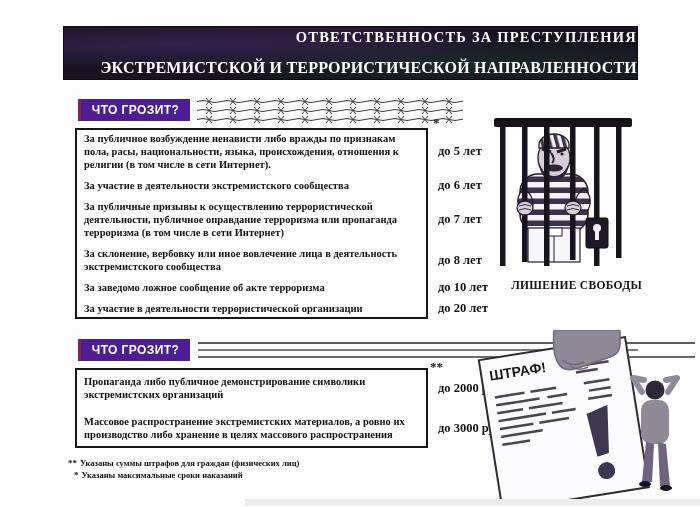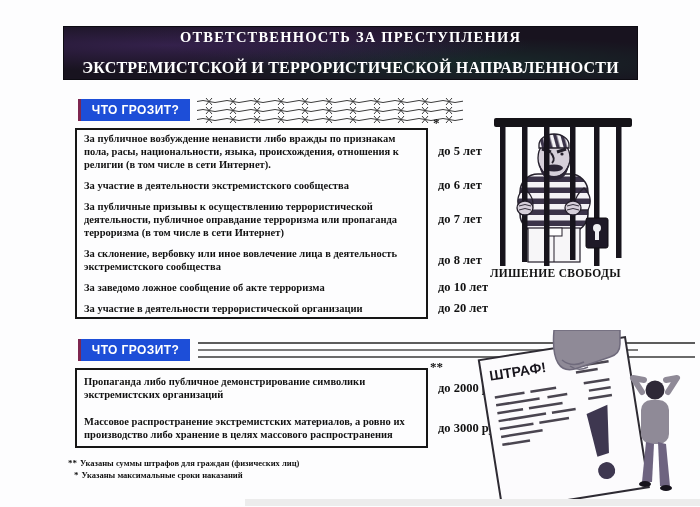--- a/index.html
+++ b/index.html
@@ -11,47 +11,48 @@
   .banner{
     position:absolute;left:64px;top:27px;width:573px;height:52px;
     background:#18131f;
     background-image:
       radial-gradient(ellipse at 18% 35%, rgba(74,44,110,.55), transparent 55%),
       radial-gradient(ellipse at 70% 70%, rgba(24,70,56,.45), transparent 50%),
       radial-gradient(ellipse at 45% 10%, rgba(60,30,80,.35), transparent 45%);
     color:#fff;text-align:center;font-weight:700;
     display:flex;flex-direction:column;justify-content:center;gap:13px;
     box-shadow:0 0 0 1px #0d0b12;
+    align-items:flex-end;
   }
   .banner .l1{font-size:14.5px;letter-spacing:1.2px;}
   .banner .l2{font-size:16px;letter-spacing:.2px;}
   
   .badge{
-    position:absolute;width:112px;height:22px;background:#1d4ed8;
+    position:absolute;width:112px;height:22px;background:#4c1d95;
     color:#fff;font:700 12px/22px "Liberation Sans",sans-serif;
     text-align:center;letter-spacing:.4px;
     border-left:3px solid #7e2750;box-sizing:border-box;
   }
   
   .wire{position:absolute;left:197px;top:97px;}
   .rule{position:absolute;height:2px;background:#6a6a6a;}
   
   .otable{position:absolute;left:75px;}
   .obox{position:absolute;left:0;top:0;bottom:0;width:353px;
         border:2px solid #161616;box-sizing:border-box;pointer-events:none;}
   .orow{display:flex;}
   .ocell{width:353px;box-sizing:border-box;padding:4px 12px 4px 9px;
          font:700 10.5px/1.24 "Liberation Serif",serif;color:#121212;}
   .opens{width:95px;display:flex;align-items:center;padding-left:10px;
          font:700 12.5px "Liberation Serif",serif;color:#121212;white-space:nowrap;}
   .star{position:absolute;font:700 13px "Liberation Serif",serif;color:#121212;}
   
   .illus{position:absolute;}
   .caption{
-    position:absolute;left:490px;top:267px;width:152px;text-align:left;
+    position:absolute;left:490px;top:279px;width:152px;text-align:right;
     font:700 11.5px "Liberation Serif",serif;color:#121212;letter-spacing:.3px;
   }
   
   .fnote{position:absolute;font:700 8.5px "Liberation Serif",serif;color:#121212;}
   .fnote .m{vertical-align:top;font-size:9px;margin-right:3px;}
   .band{position:absolute;left:245px;top:499px;width:455px;height:7px;background:#ececec;}
 </style>
 </head>
 <body>
 

